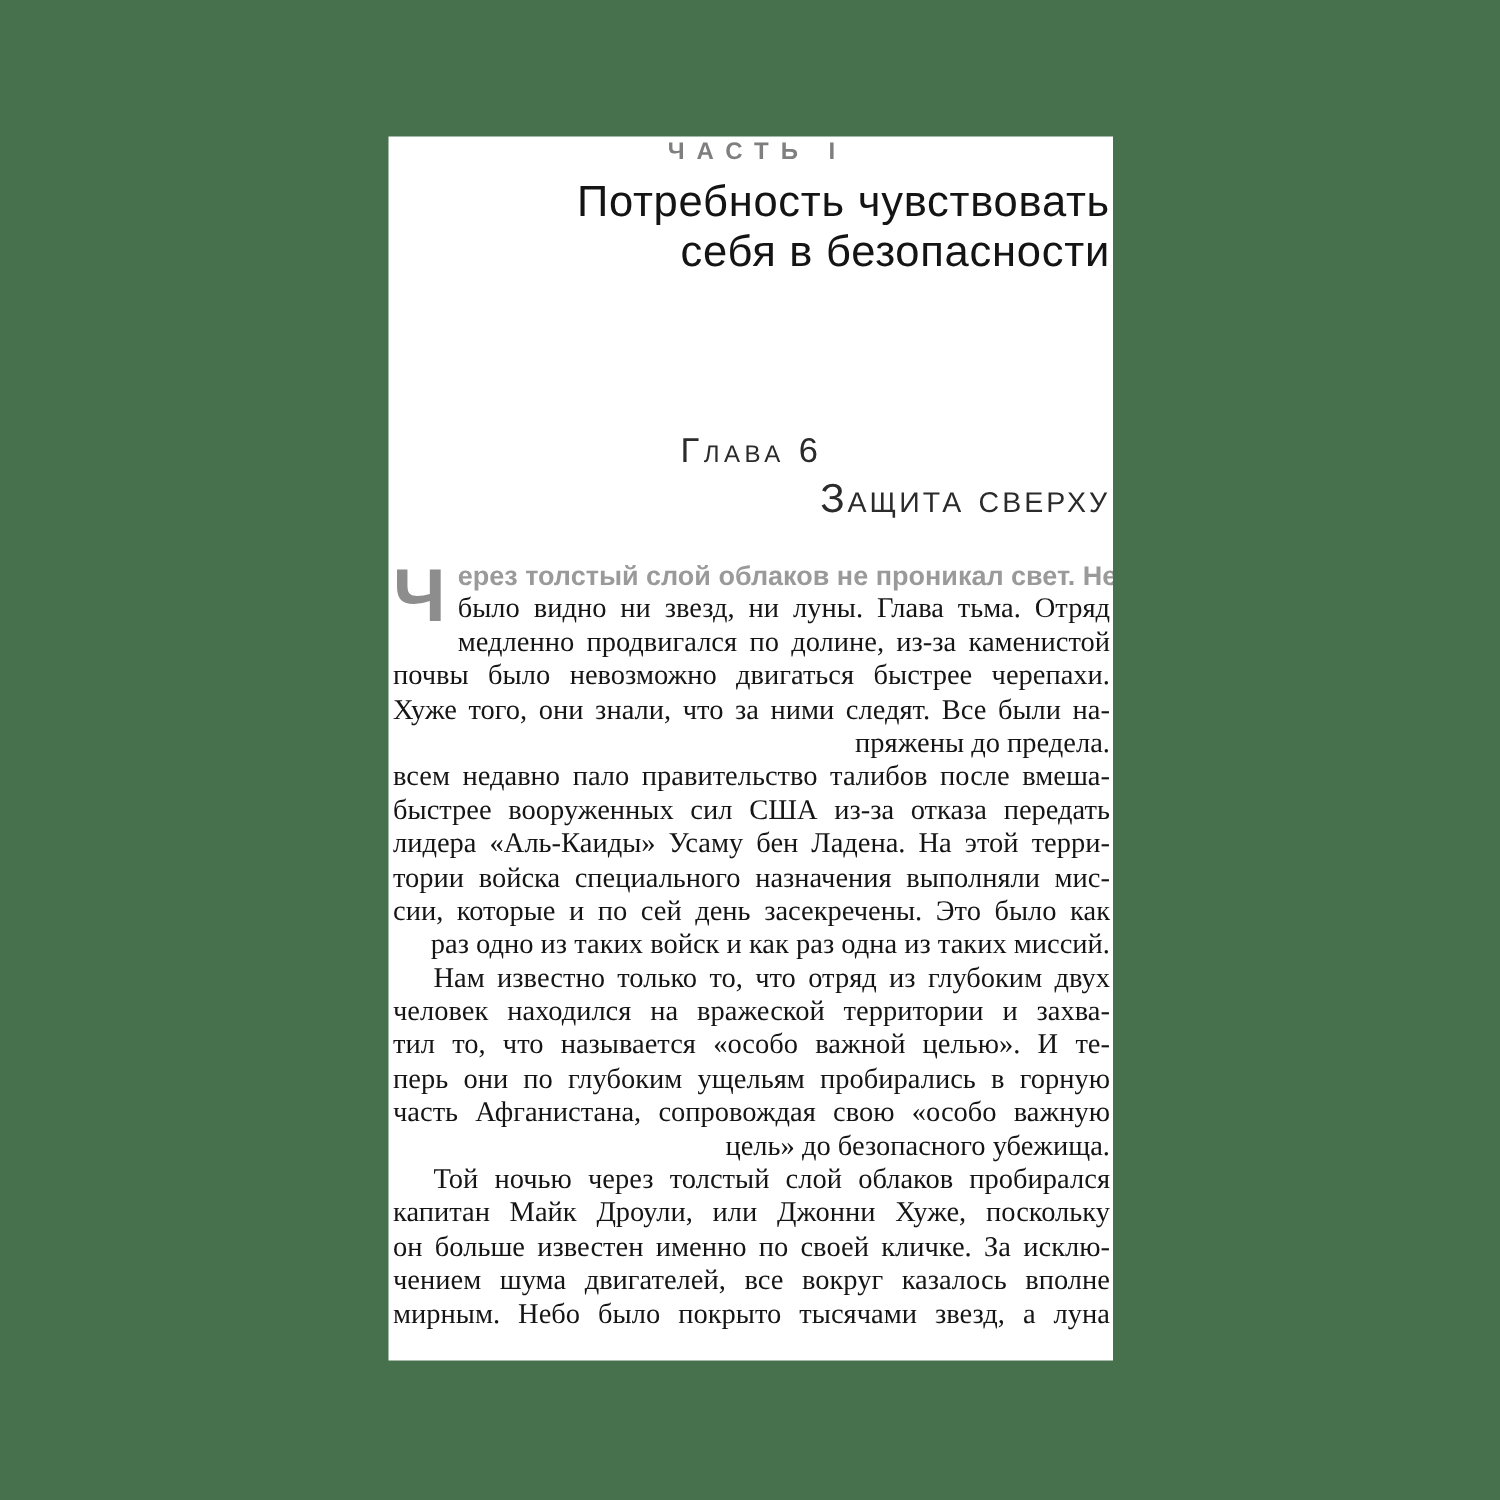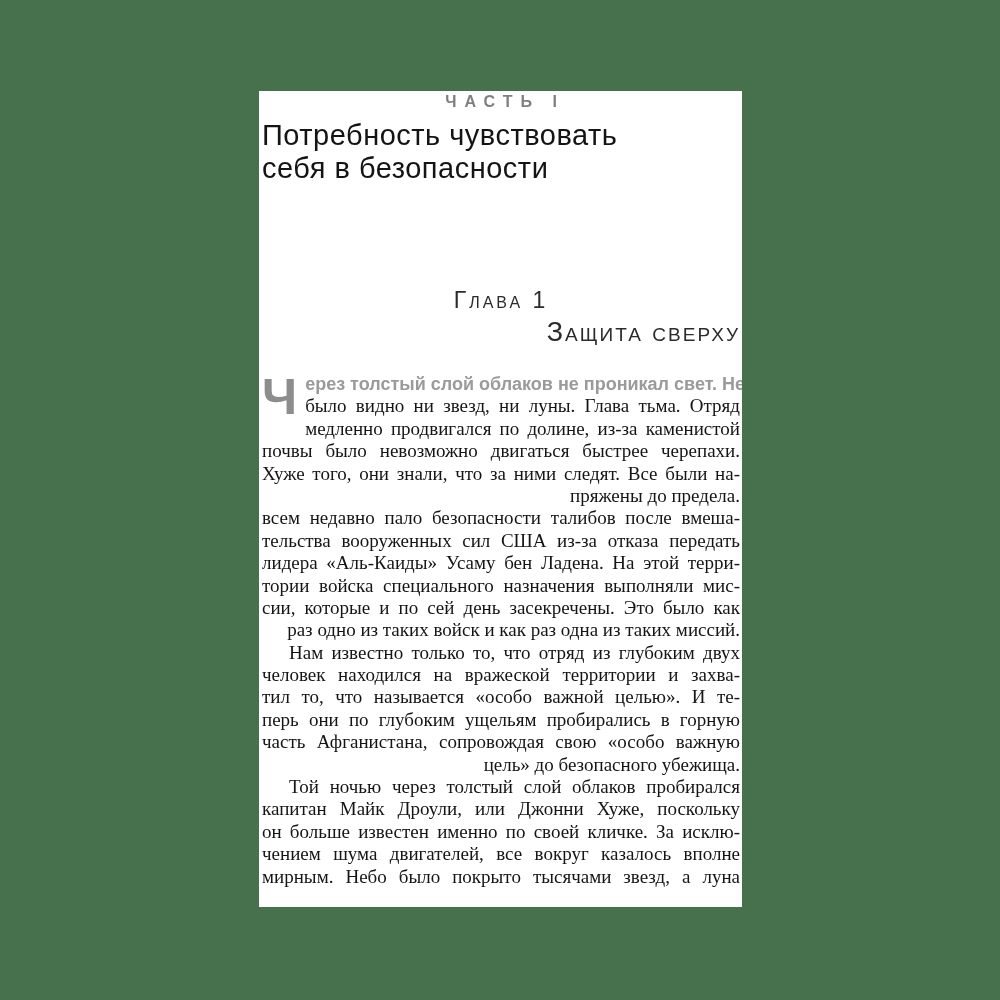--- a/index.html
+++ b/index.html
@@ -13,21 +13,21 @@
   .page{
     position:absolute;left:259px;top:91px;width:483px;height:816px;
     background:var(--page);overflow:hidden;padding:0 2px 0 3px;
   }
   .part-label{
     margin-top:3px;text-align:center;font-family:"Liberation Sans",sans-serif;
     font-weight:700;font-size:16px;line-height:16px;letter-spacing:8px;
     padding-left:8px;color:var(--part-label);
   }
   .part-title{
-    margin-top:9px;text-align:left;font-family:"Liberation Sans",sans-serif;
+    margin-top:9px;text-align:right;font-family:"Liberation Sans",sans-serif;
     font-weight:400;font-size:29px;line-height:33px;color:var(--title);
     letter-spacing:0.5px;
   }
   .chapter-label{
     margin-top:101px;text-align:center;font-family:"Liberation Sans",sans-serif;
     font-weight:400;font-variant:small-caps;font-size:23px;line-height:28px;
     letter-spacing:3px;color:var(--chapter);
   }
   .chapter-title{
     margin-top:3px;text-align:right;font-family:"Liberation Sans",sans-serif;
@@ -57,33 +57,33 @@
 <div class="canvas">
   <div class="page">
 
     <div class="part-label">ЧАСТЬ I</div>
 
     <div class="part-title">
       <div>Потребность чувствовать</div>
       <div>себя в безопасности</div>
     </div>
 
-    <div class="chapter-label">Глава 1</div>
+    <div class="chapter-label">Глава 6</div>
 
     <div class="chapter-title">Защита сверху</div>
 
     <div class="body-text" id="body-text">
         <div class="line lead"><span class="dropcap">Ч</span>ерез толстый слой облаков не проникал свет. Не</div>
         <div class="line">было видно ни звезд, ни луны. Глава тьма. Отряд</div>
         <div class="line">медленно продвигался по долине, из-за каменистой</div>
         <div class="line">почвы было невозможно двигаться быстрее черепахи.</div>
         <div class="line">Хуже того, они знали, что за ними следят. Все были на-</div>
         <div class="line last">пряжены до предела.</div>
-        <div class="line">всем недавно пало безопасности талибов после вмеша-</div>
-        <div class="line">тельства вооруженных сил США из-за отказа передать</div>
+        <div class="line">всем недавно пало правительство талибов после вмеша-</div>
+        <div class="line">быстрее вооруженных сил США из-за отказа передать</div>
         <div class="line">лидера «Аль-Каиды» Усаму бен Ладена. На этой терри-</div>
         <div class="line">тории войска специального назначения выполняли мис-</div>
         <div class="line">сии, которые и по сей день засекречены. Это было как</div>
         <div class="line last">раз одно из таких войск и как раз одна из таких миссий.</div>
         <div class="line indent">Нам известно только то, что отряд из глубоким двух</div>
         <div class="line">человек находился на вражеской территории и захва-</div>
         <div class="line">тил то, что называется «особо важной целью». И те-</div>
         <div class="line">перь они по глубоким ущельям пробирались в горную</div>
         <div class="line">часть Афганистана, сопровождая свою «особо важную</div>
         <div class="line last">цель» до безопасного убежища.</div>

